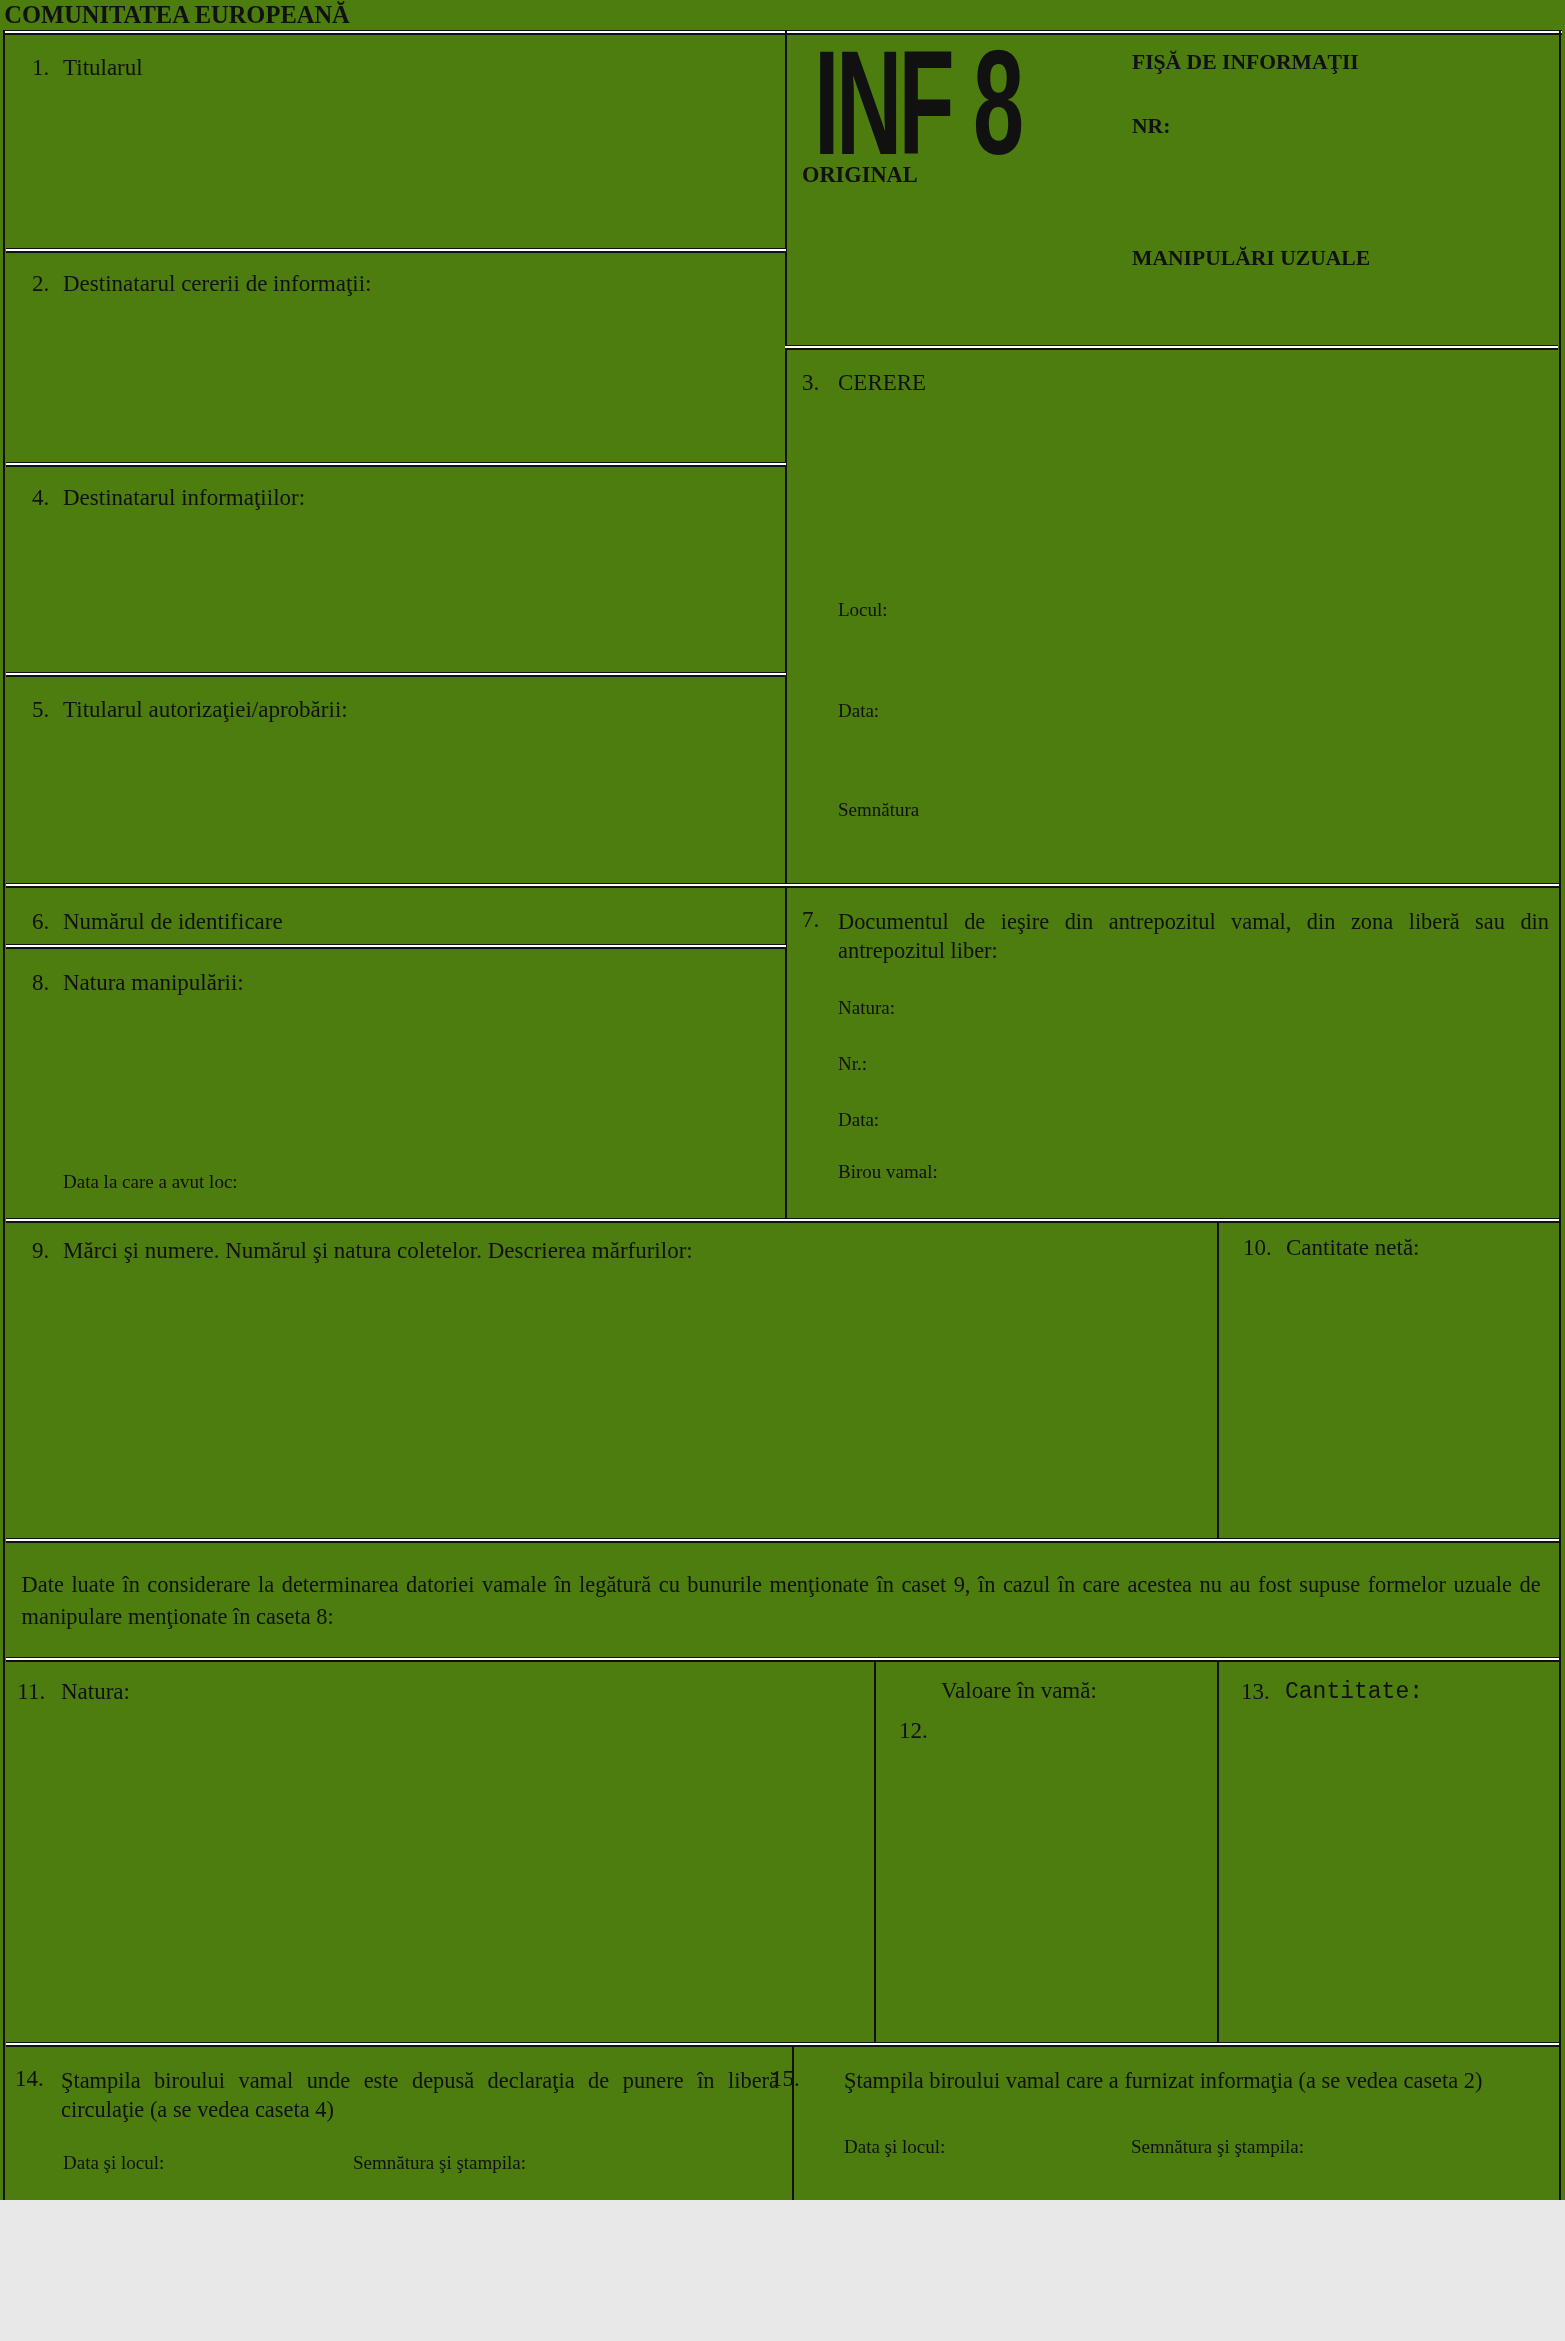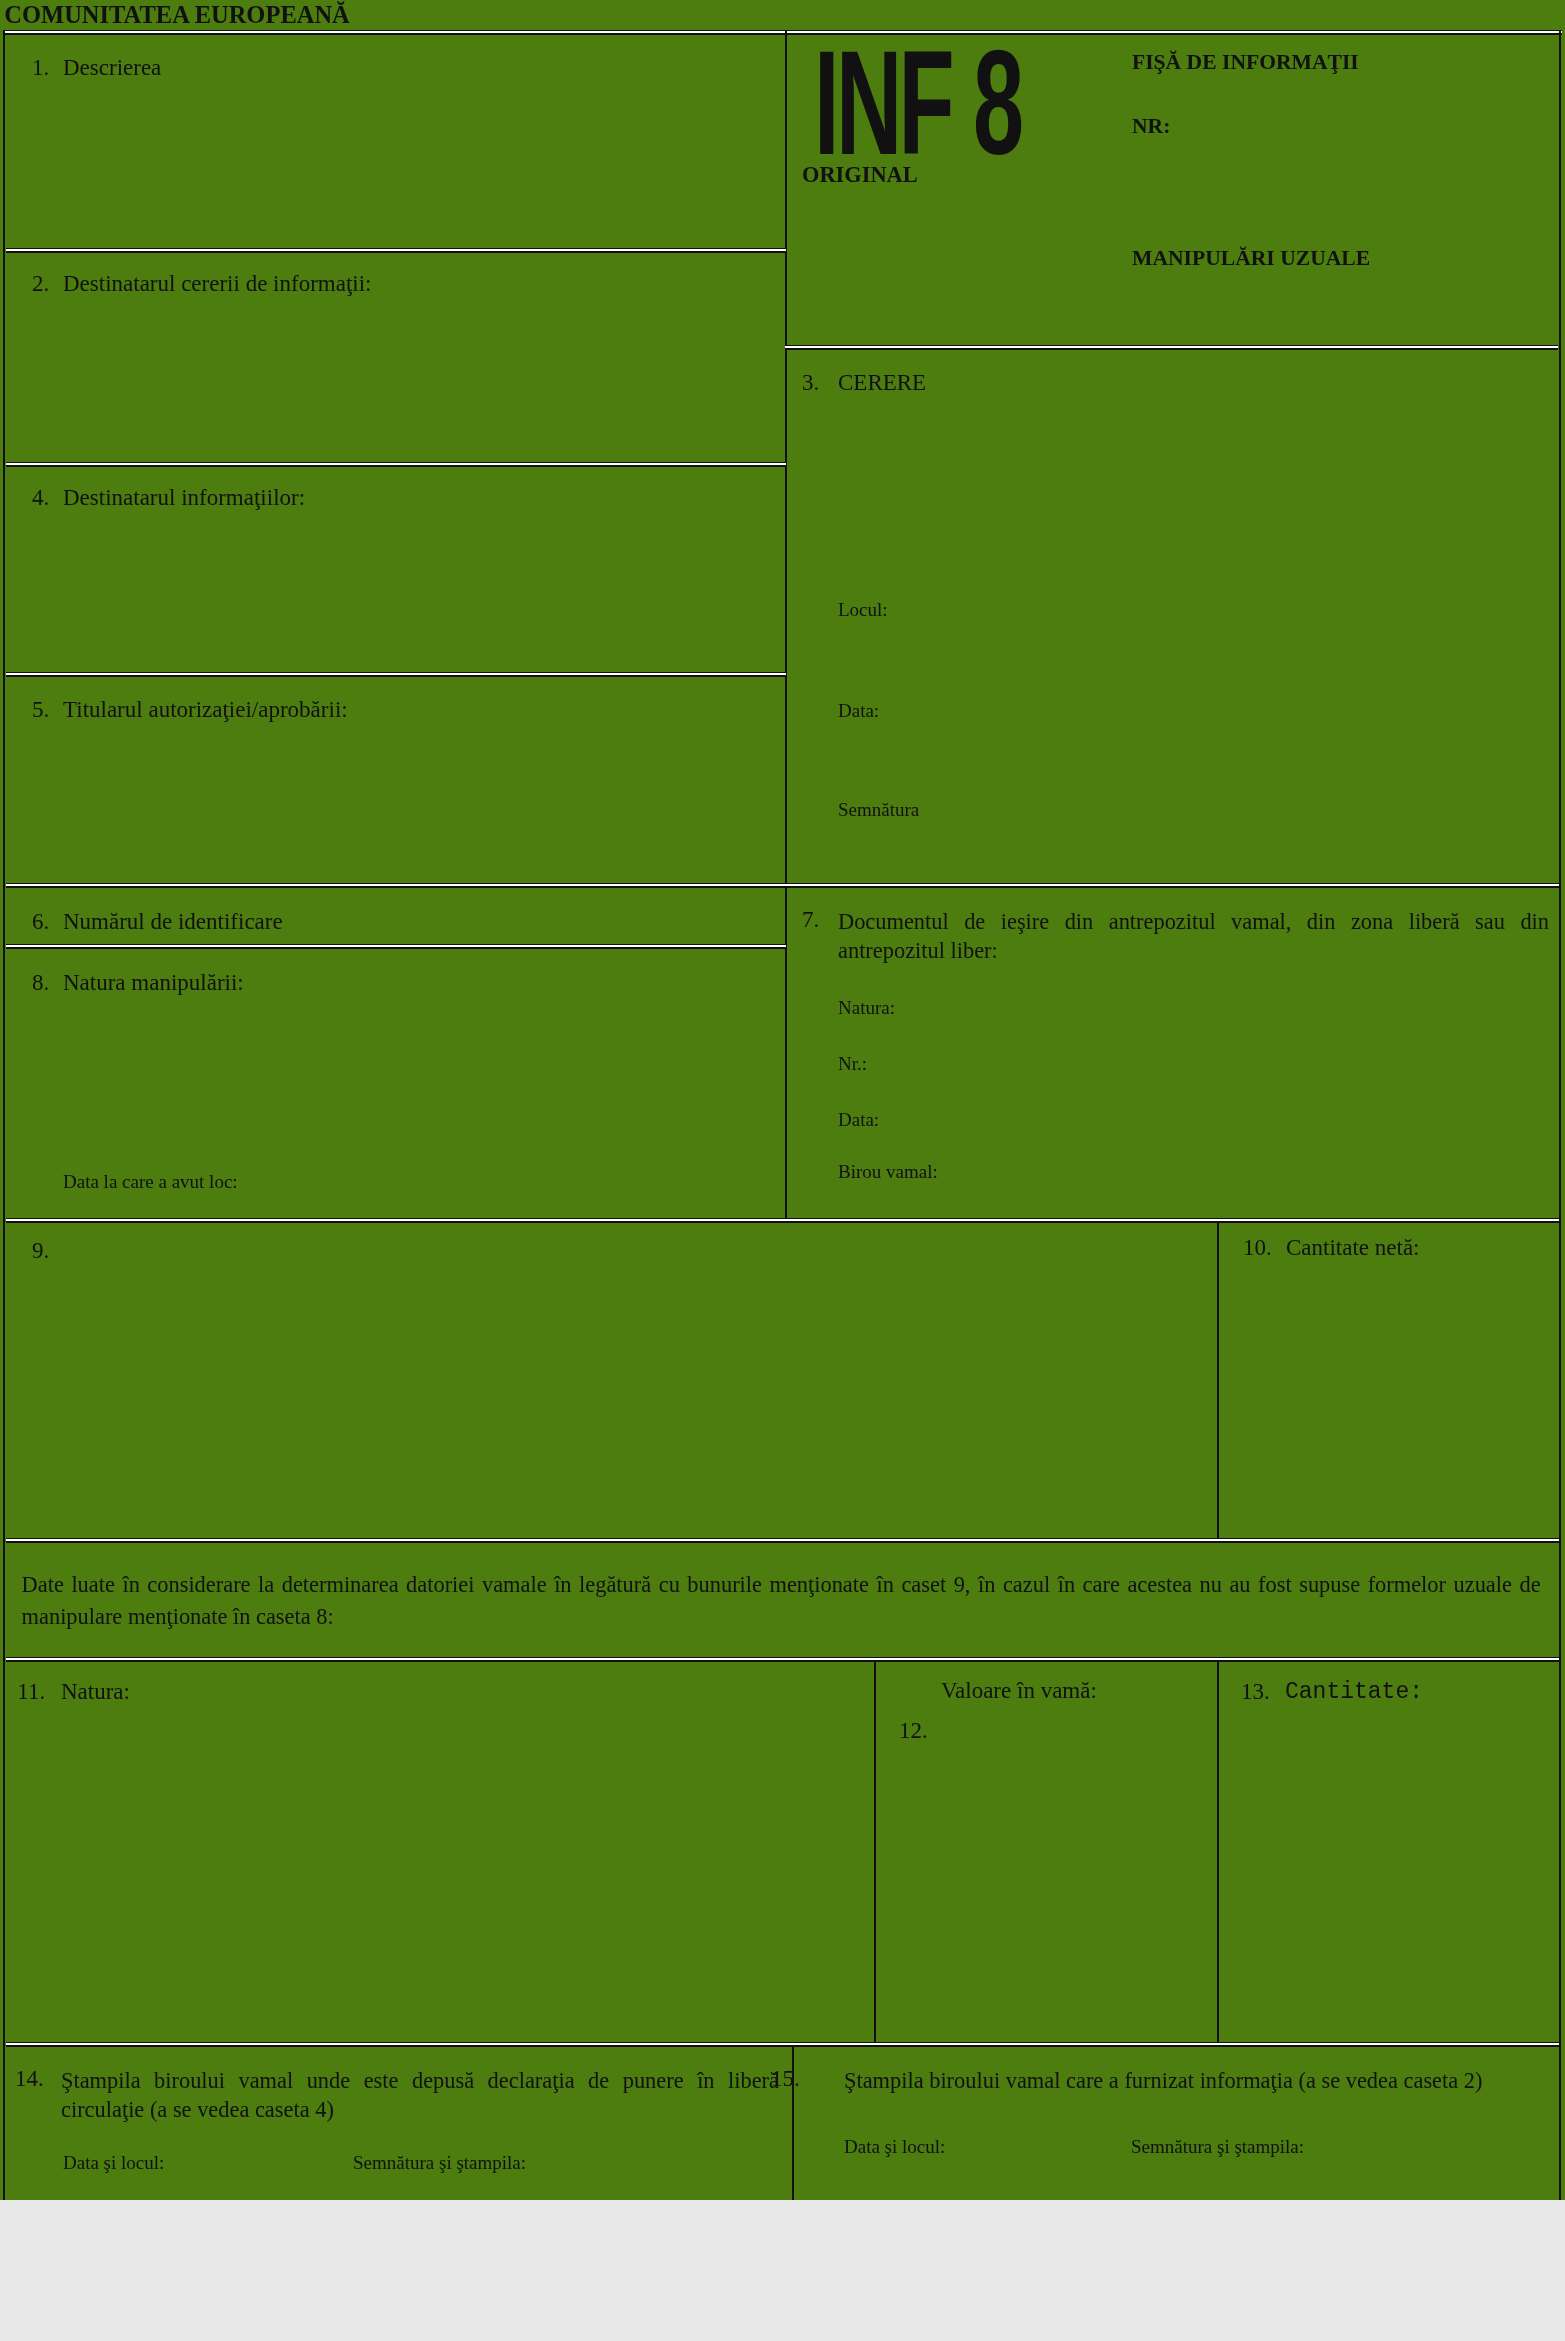--- a/index.html
+++ b/index.html
@@ -58,21 +58,21 @@
   <div class="abs hline" style="left:5.8px;top:2042px;width:1553px;"></div>
 
   <div id="inf-logo" class="abs" style="left:814px;top:29px;">INF 8</div>
   <div id="original-label" class="abs" style="left:802px;top:162px;">ORIGINAL</div>
 
   <div class="abs hdr-line" style="left:1132px;top:48px;">FIŞĂ DE INFORMAŢII</div>
   <div class="abs hdr-line" style="left:1132px;top:112px;">NR:</div>
   <div class="abs hdr-line" style="left:1132px;top:244px;">MANIPULĂRI UZUALE</div>
 
   <div class="abs num" style="left:32px;top:55px;">1.</div>
-  <div class="abs lbl" style="left:63px;top:55px;">Descrierea</div>
+  <div class="abs lbl" style="left:63px;top:55px;">Titularul</div>
 
   <div class="abs num" style="left:32px;top:271px;">2.</div>
   <div class="abs lbl" style="left:63px;top:271px;">Destinatarul cererii de informaţii:</div>
 
   <div class="abs num" style="left:802px;top:370px;">3.</div>
   <div class="abs lbl" style="left:838px;top:370px;">CERERE</div>
   <div class="abs sub" style="left:838px;top:599px;">Locul:</div>
   <div class="abs sub" style="left:838px;top:700px;">Data:</div>
   <div class="abs sub" style="left:838px;top:799px;">Semnătura</div>
 
@@ -90,20 +90,21 @@
   <div class="abs sub" style="left:838px;top:997px;">Natura:</div>
   <div class="abs sub" style="left:838px;top:1053px;">Nr.:</div>
   <div class="abs sub" style="left:838px;top:1109px;">Data:</div>
   <div class="abs sub" style="left:838px;top:1161px;">Birou vamal:</div>
 
   <div class="abs num" style="left:32px;top:970px;">8.</div>
   <div class="abs lbl" style="left:63px;top:970px;">Natura manipulării:</div>
   <div class="abs sub" style="left:63px;top:1171px;">Data la care a avut loc:</div>
 
   <div class="abs num" style="left:32px;top:1238px;">9.</div>
+  <div class="abs lbl" style="left:63px;top:1238px;">Mărci şi numere. Numărul şi natura coletelor. Descrierea mărfurilor:</div>
   <div class="abs num" style="left:1243px;top:1235px;">10.</div>
   <div class="abs lbl" style="left:1286px;top:1235px;">Cantitate netă:</div>
 
   <div class="abs para" style="left:21.6px;top:1569px;width:1519px;line-height:32px;">Date luate în considerare la determinarea datoriei vamale în legătură cu bunurile menţionate în caset 9, în cazul în care acestea nu au fost supuse formelor uzuale de manipulare menţionate în caseta 8:</div>
 
   <div class="abs num" style="left:17.3px;top:1679px;">11.</div>
   <div class="abs lbl" style="left:61px;top:1679px;">Natura:</div>
   <div class="abs num" style="left:899px;top:1678px;margin-top:40px;">12.</div>
   <div class="abs lbl" style="left:941px;top:1678px;">Valoare în vamă:</div>
   <div class="abs num" style="left:1241px;top:1679px;">13.</div>

